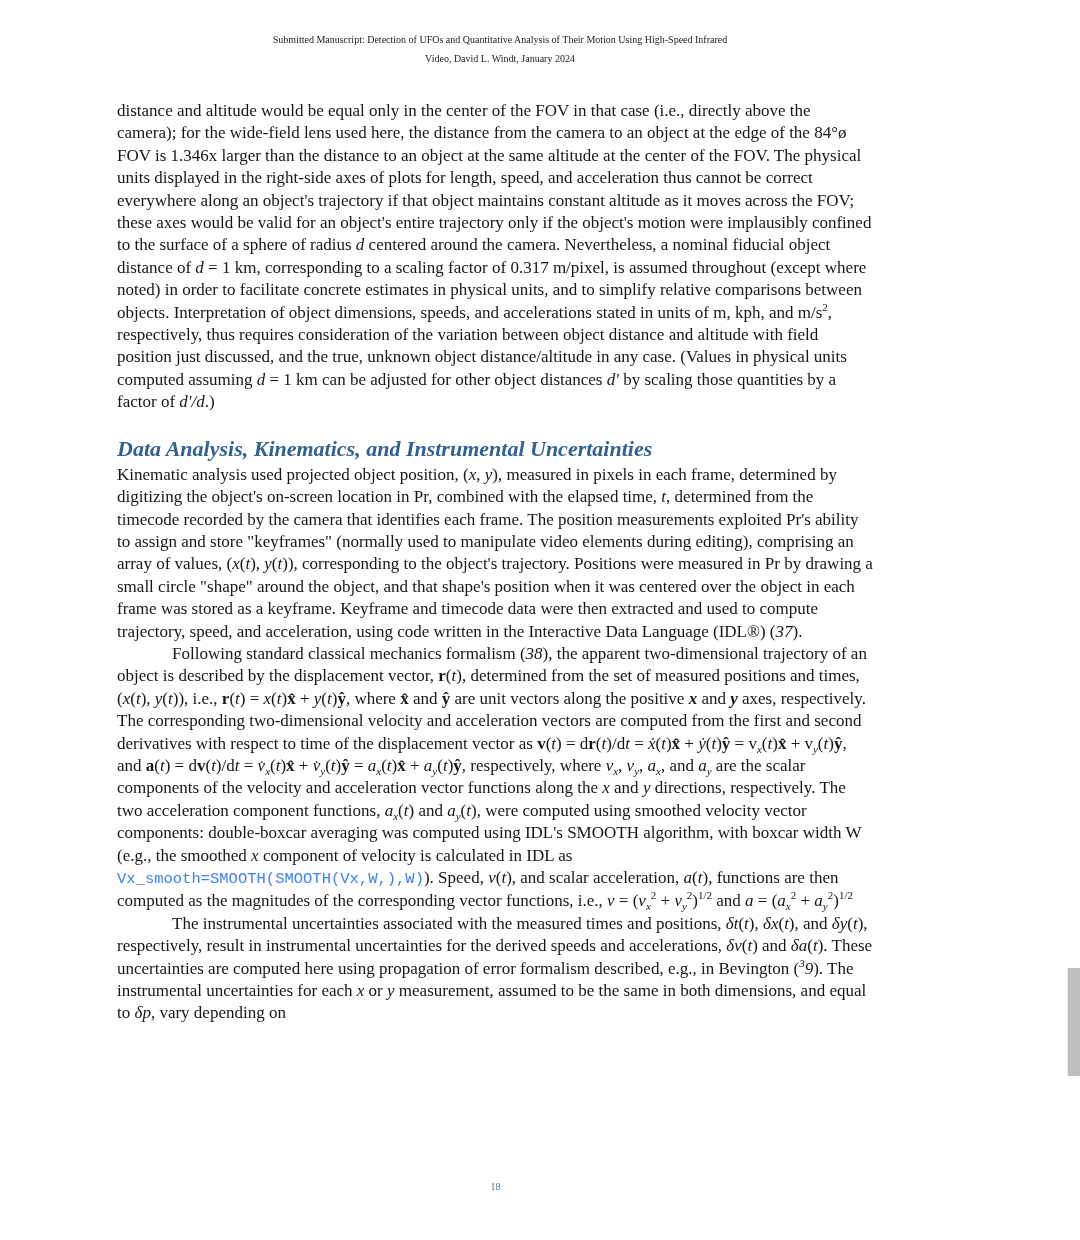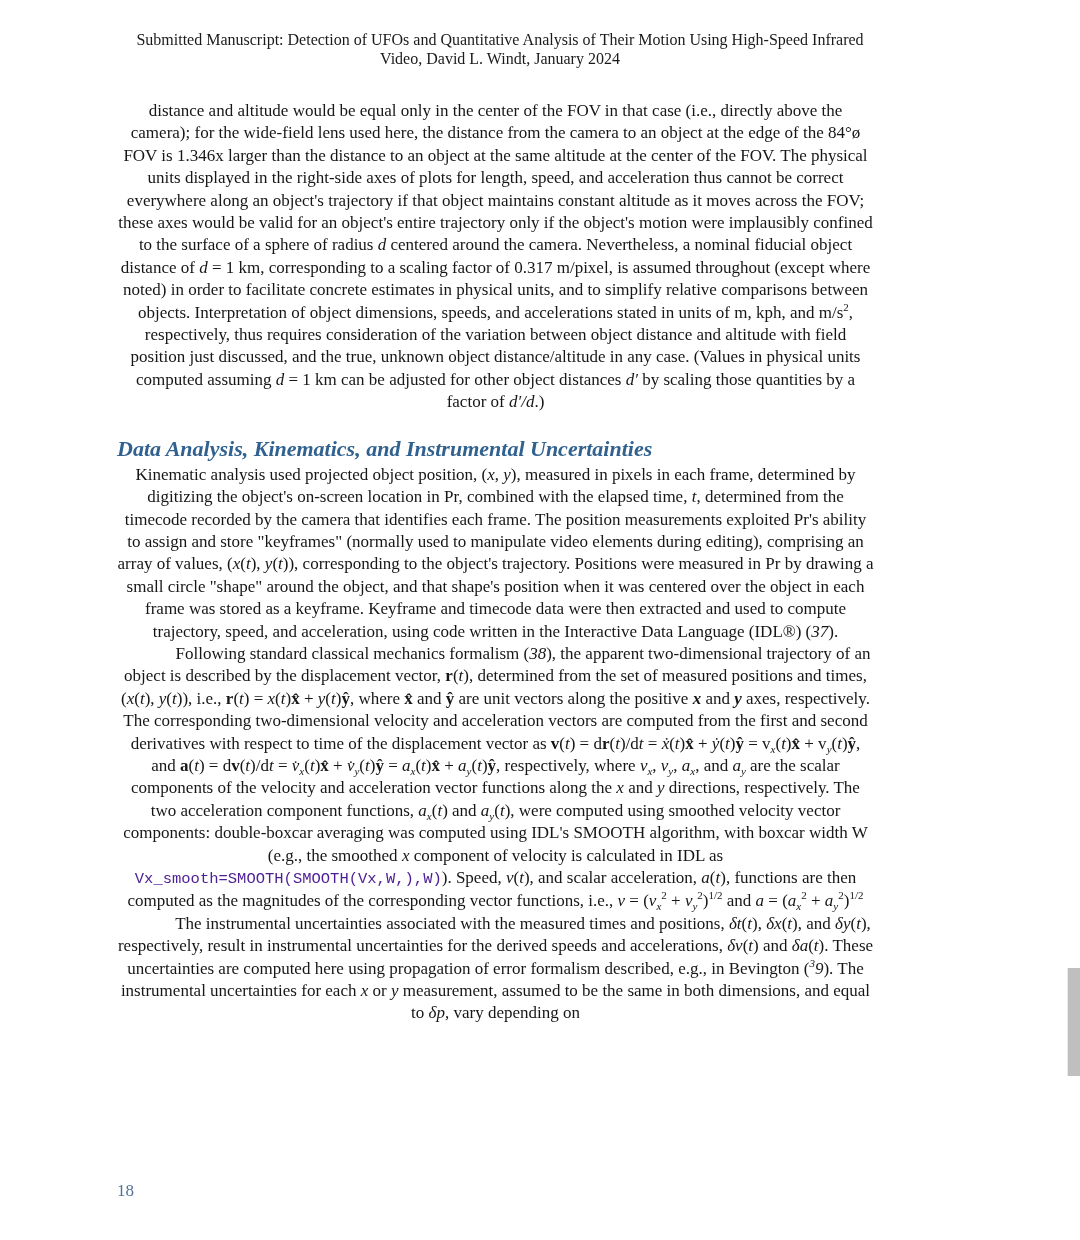--- a/index.html
+++ b/index.html
@@ -15,62 +15,62 @@
     overflow: hidden;
     font-family: "Liberation Serif", "DejaVu Serif", serif;
     color: #1a1a1a;
   }
   .running-head {
     position: absolute;
     top: 30px;
     left: 100px;
     width: 800px;
     text-align: center;
-    font-size: 16px;
+    font-size: 10px;
     line-height: 19px;
     color: #1a1a1a;
   }
   .content {
     position: absolute;
     top: 100px;
     left: 117px;
     width: 757px;
   }
   .para {
     margin: 0;
     font-size: 17px;
     line-height: 22.4px;
-    text-align: center;
+    text-align: left;
     color: #161616;
   }
   .para.indent { text-indent: 55px; }
   .section-heading {
     margin: 23px 0 3px 0;
     font-size: 22px;
     line-height: 24px;
     font-weight: bold;
     font-style: italic;
     color: var(--heading-color, #31618f);
   }
   .mono {
     font-family: "Liberation Mono", "DejaVu Sans Mono", monospace;
     font-size: 15.5px;
-    color: #4c1d95;
+    color: #3b82f6;
   }
   sup, sub {
     font-size: 11px;
     line-height: 0;
   }
   .page-number {
     position: absolute;
     top: 1181px;
     left: 117px;
     width: 757px;
-    text-align: left;
-    font-size: 17px;
+    text-align: center;
+    font-size: 10px;
     color: var(--pagenum-color, #4f7396);
   }
   .scrollbar-thumb {
     position: absolute;
     right: 0px;
     top: 968px;
     width: 12px;
     height: 108px;
     background: var(--scrollbar-color, #bfbfbf);
     border-left: 1px solid #e9e9e9;

